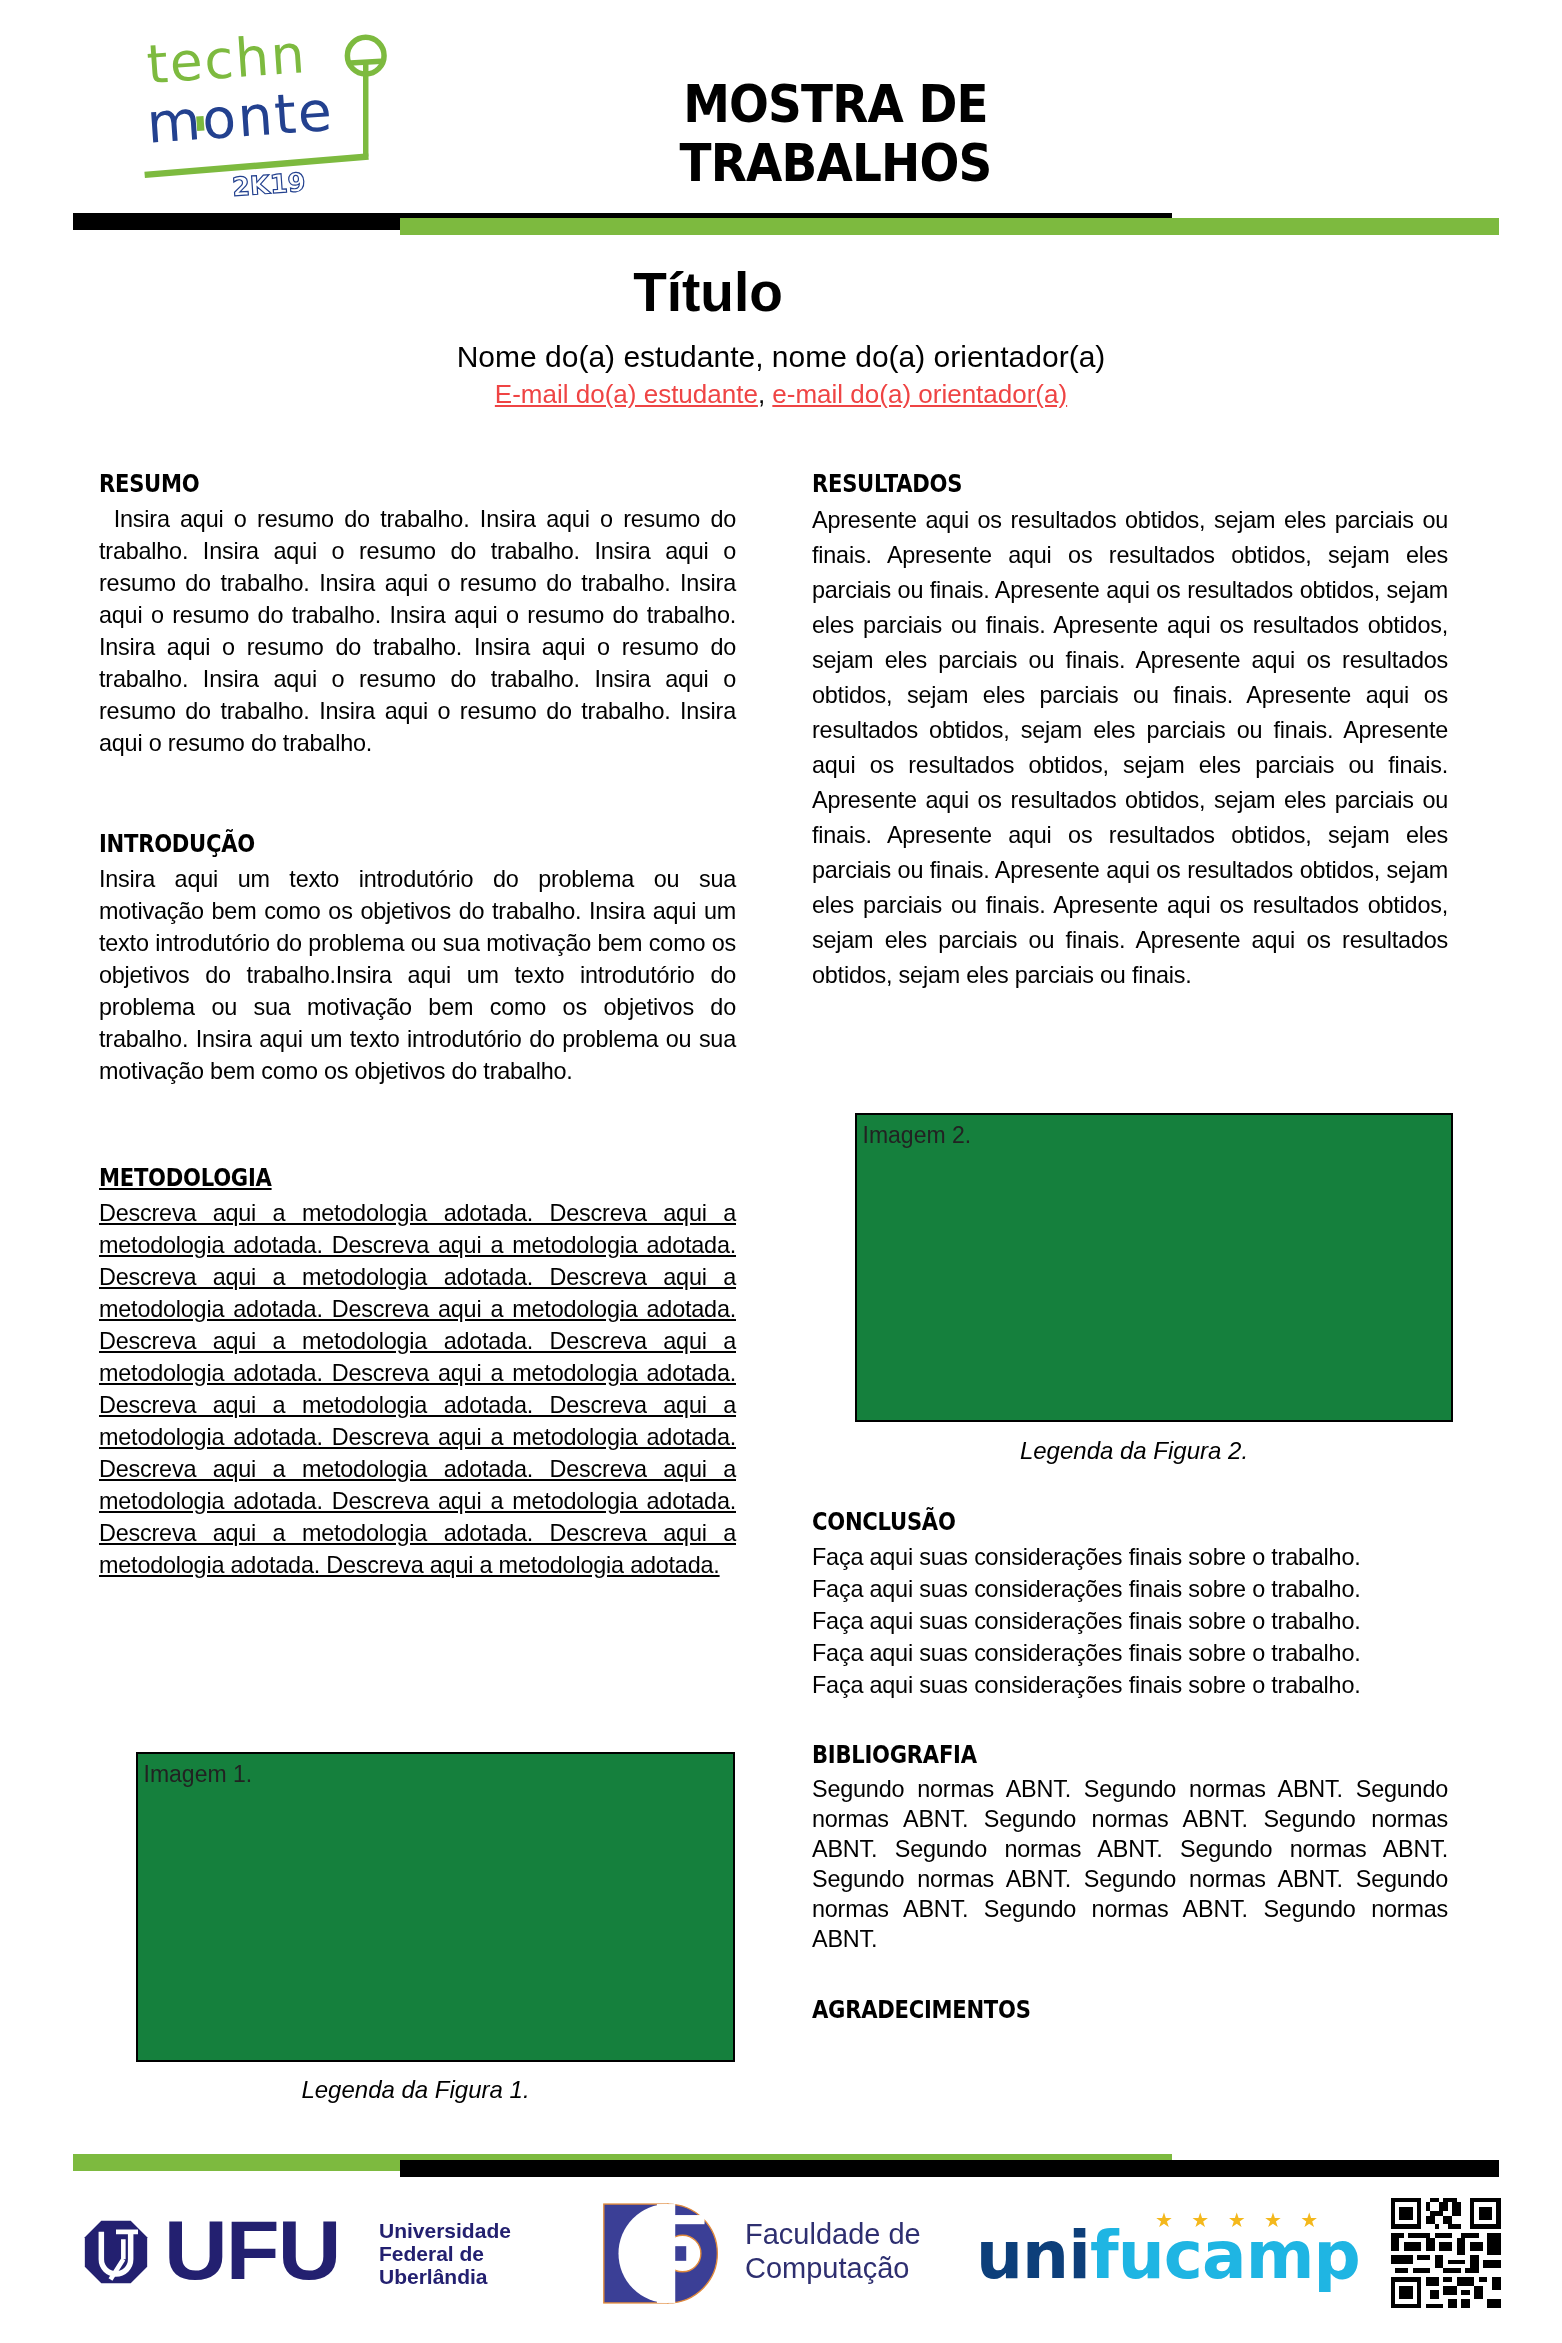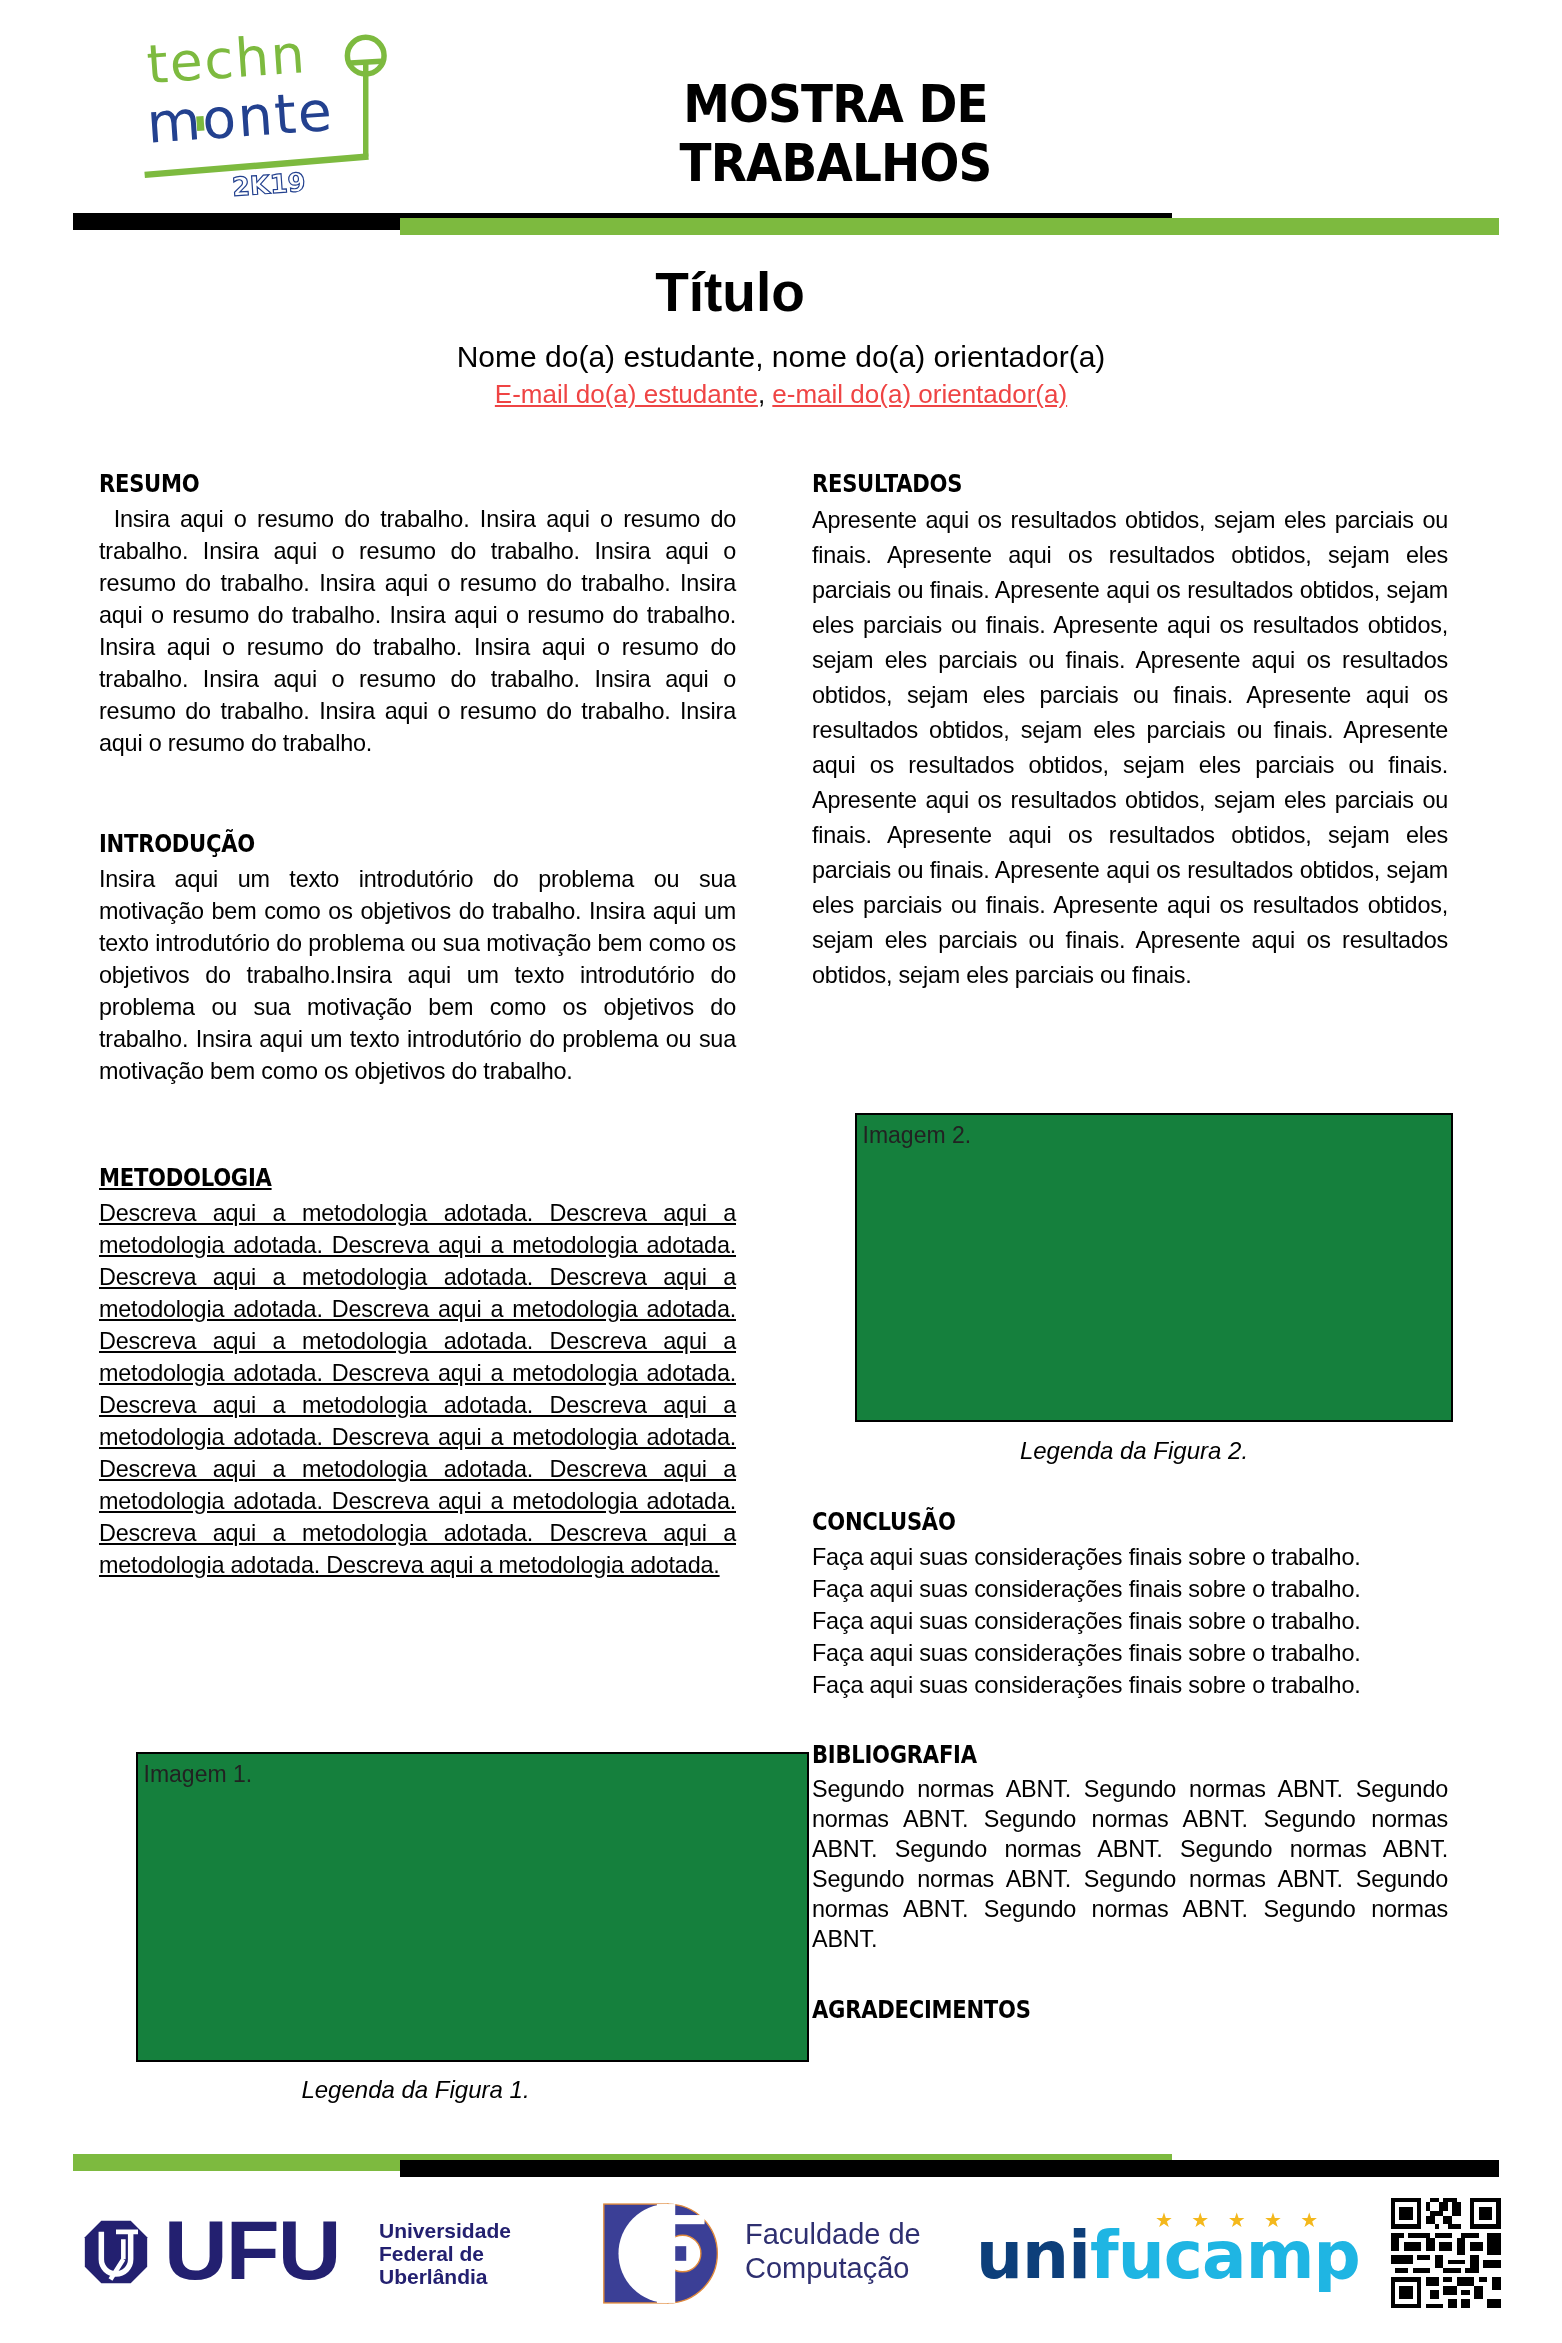--- a/index.html
+++ b/index.html
@@ -6,21 +6,21 @@
   body { width:1562px; height:2344px; position:relative; overflow:hidden; font-family:"Liberation Sans", sans-serif; color:#000; }
   .abs { position:absolute; }
   .bar { position:absolute; }
   .bar-black { background:#000000; }
   .bar-green { background:#7dba3f; }
 
   
   .logo-techno { left:141px; top:27.5px; width:266px; height:170px; }
   .header-title { left:514px; top:75px; width:643px; text-align:center; font-family:"DejaVu Sans", sans-serif; font-weight:bold; font-size:51px; letter-spacing:-0.9px; transform:scaleX(0.92); transform-origin:center; }
 
-  .doc-title { left:0; width:1416px; top:260px; text-align:center; font-weight:bold; font-size:55px;margin-left:22px; }
+  .doc-title { left:0; width:1416px; top:260px; text-align:center; font-weight:bold; font-size:55px; }
   .authors { left:0; width:1562px; top:340px; text-align:center; font-size:30px; }
   .emails { left:0; width:1562px; top:379px; text-align:center; font-size:26px; color:#000; }
   .emails .link { color:#ef4444;text-decoration:underline; }
 
   .section { position:absolute; font-family:"Liberation Sans", sans-serif; }
   .sec-h { font-weight:bold; font-size:24px; margin:0 0 3.7px 0; line-height:29px; font-family:"DejaVu Sans", sans-serif; transform:scaleX(0.88); transform-origin:left; letter-spacing:-0.3px; }
   .sec-p { font-size:23.4px; line-height:32px; text-align:justify; margin:0; letter-spacing:-0.2px; }
   .sec-p.tight { line-height:30px; }
   .sec-p.indent { text-indent:14.7px; }
 
@@ -84,21 +84,21 @@
 <div class="section left-col" style="top:830px;">
   <div class="sec-h">INTRODUÇÃO</div>
   <p class="sec-p">Insira aqui um texto introdutório do problema ou sua motivação bem como os objetivos do trabalho. Insira aqui um texto introdutório do problema ou sua motivação bem como os objetivos do trabalho.Insira aqui um texto introdutório do problema ou sua motivação bem como os objetivos do trabalho. Insira aqui um texto introdutório do problema ou sua motivação bem como os objetivos do trabalho.</p>
 </div>
 
 <div class="section left-col" style="top:1164px;text-decoration:underline;">
   <div class="sec-h">METODOLOGIA</div>
   <p class="sec-p">Descreva aqui a metodologia adotada. Descreva aqui a metodologia adotada. Descreva aqui a metodologia adotada. Descreva aqui a metodologia adotada. Descreva aqui a metodologia adotada. Descreva aqui a metodologia adotada. Descreva aqui a metodologia adotada. Descreva aqui a metodologia adotada. Descreva aqui a metodologia adotada. Descreva aqui a metodologia adotada. Descreva aqui a metodologia adotada. Descreva aqui a metodologia adotada. Descreva aqui a metodologia adotada. Descreva aqui a metodologia adotada. Descreva aqui a metodologia adotada. Descreva aqui a metodologia adotada. Descreva aqui a metodologia adotada. Descreva aqui a metodologia adotada.</p>
 </div>
 
-<div class="img-box" style="left:116px; top:1752px; width:673px; height:310px;padding-left:44px;">
+<div class="img-box" style="left:116px; top:1752px; width:599px; height:310px;padding-left:44px;">
   <span class="img-label">Imagem 1.</span>
 </div>
 <div class="caption" style="left:116px; top:2076px; width:599px;">Legenda da Figura 1.</div>
 
 <div class="section right-col" style="top:470px;">
   <div class="sec-h">RESULTADOS</div>
   <p class="sec-p" style="line-height:35px;">Apresente aqui os resultados obtidos, sejam eles parciais ou finais. Apresente aqui os resultados obtidos, sejam eles parciais ou finais. Apresente aqui os resultados obtidos, sejam eles parciais ou finais. Apresente aqui os resultados obtidos, sejam eles parciais ou finais. Apresente aqui os resultados obtidos, sejam eles parciais ou finais. Apresente aqui os resultados obtidos, sejam eles parciais ou finais. Apresente aqui os resultados obtidos, sejam eles parciais ou finais. Apresente aqui os resultados obtidos, sejam eles parciais ou finais. Apresente aqui os resultados obtidos, sejam eles parciais ou finais. Apresente aqui os resultados obtidos, sejam eles parciais ou finais. Apresente aqui os resultados obtidos, sejam eles parciais ou finais. Apresente aqui os resultados obtidos, sejam eles parciais ou finais.</p>
 </div>
 
 <div class="img-box" style="left:835px; top:1113px; width:598px; height:309px;">

